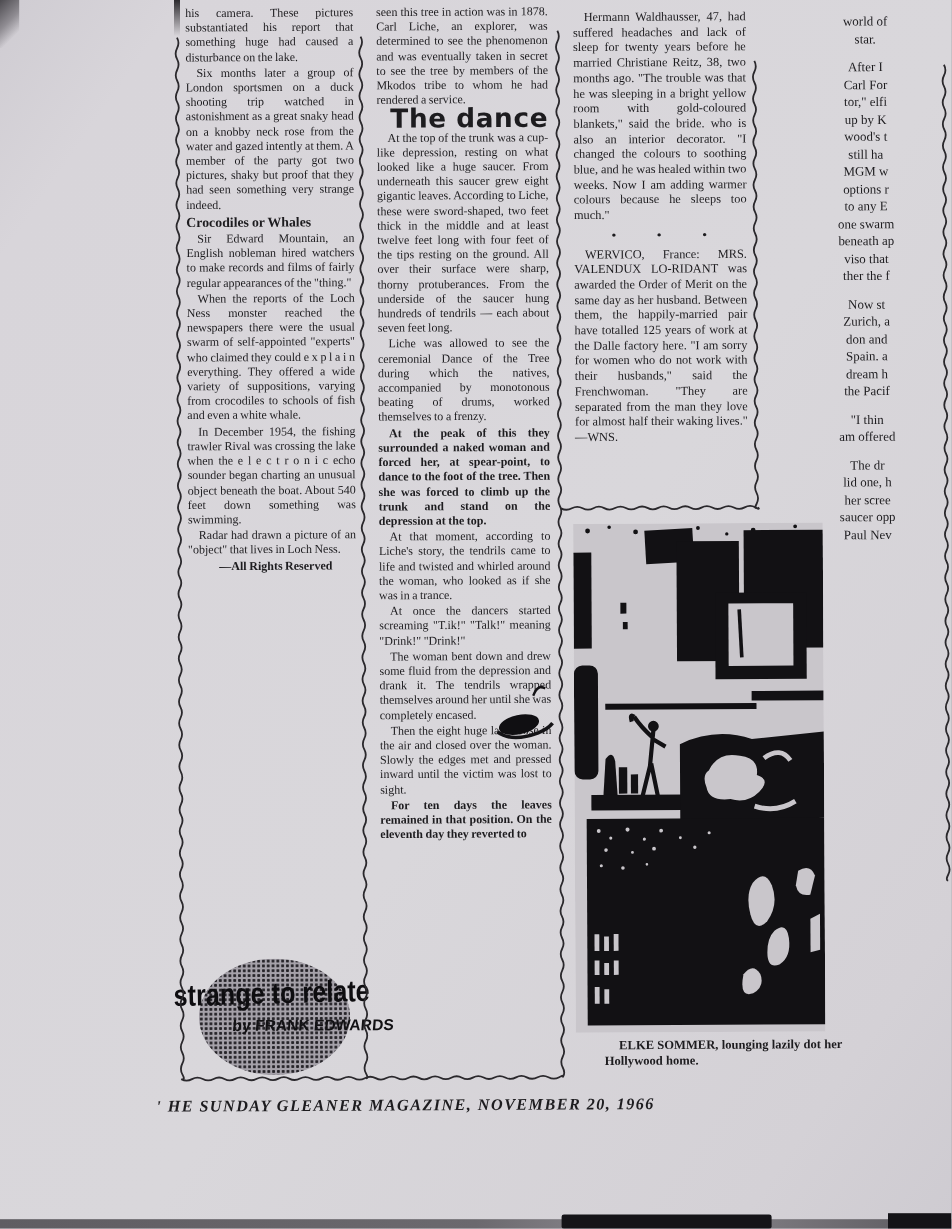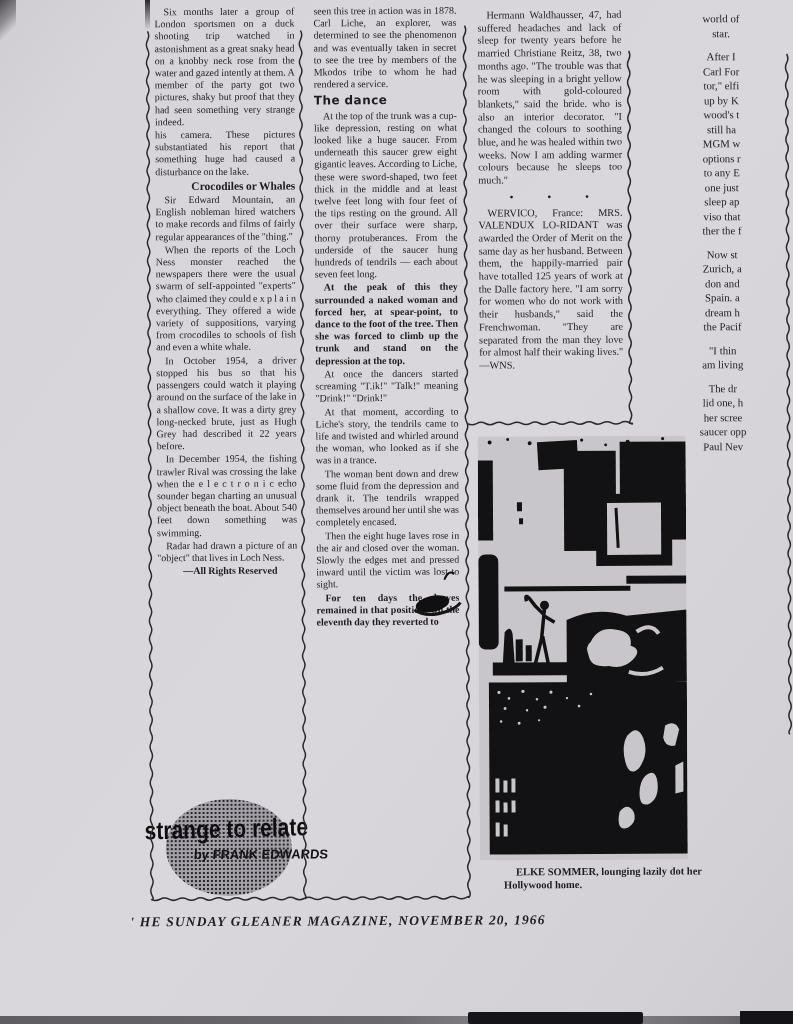--- a/index.html
+++ b/index.html
@@ -9,22 +9,22 @@
   #content{position:absolute;left:0;top:0;width:793px;height:1024px;transform:rotate(-0.3deg);}
   .col{position:absolute;text-align:justify;}
   #col1{left:157px;top:5px;width:140px;font-size:10px;line-height:12.2px;}
   #col2{left:316px;top:5px;width:143px;font-size:10px;line-height:12.2px;max-height:890px;overflow:hidden;}
   #col3{left:480px;top:10px;width:144px;font-size:10.3px;line-height:12.7px;}
   #col4{left:654px;top:13px;width:139px;font-size:10.8px;line-height:14.5px;text-align:left;overflow:hidden;}
   .blk{margin:0 0 1px;text-indent:9px;word-spacing:-0.4px;}
   .blk.flush{text-indent:0;}
   .blk.bold{font-weight:bold;}
   .blk.byline{font-weight:bold;text-indent:26px;}
-  .blk.heading{font-weight:bold;text-align:right;font-size:11.5px;margin:2px 0 2px;text-indent:0;}
-  .blk.heading2{font-weight:bold;text-align:left;font-size:12px;font-family:"DejaVu Sans",sans-serif;margin:4px 0 3px;text-indent:0;letter-spacing:.5px;}
+  .blk.heading{font-weight:bold;text-align:left;font-size:11.5px;margin:2px 0 2px;text-indent:0;}
+  .blk.heading2{font-weight:bold;text-align:right;font-size:22px;font-family:"DejaVu Sans",sans-serif;margin:4px 0 3px;text-indent:0;letter-spacing:.5px;}
   .blk.sep{text-align:center;letter-spacing:16px;font-weight:bold;margin:4px 0 3px;text-indent:14px;}
   .cline{white-space:nowrap;overflow:hidden;height:14.5px;text-align:center;}
   .cline.gap{height:9px;}
   #logo{position:absolute;left:150px;top:792px;width:154px;height:110px;}
   #logo .halftone{position:absolute;left:14px;top:6px;width:126px;height:97px;border-radius:50%;
         background-color:#a5a1a9;
         background-image:radial-gradient(#262429 1.05px,rgba(0,0,0,0) 1.5px);
         background-size:4px 4px;}
   #logo .title{position:absolute;left:-7px;top:25px;white-space:nowrap;
         font:bold 21px/21px "Liberation Sans",sans-serif;color:#0e0d10;transform:scaleY(1.2) rotate(-1deg);letter-spacing:0;}
@@ -41,37 +41,37 @@
   #bottom-dark1{left:468px;top:1012px;width:175px;height:12px;background:#151418;border-radius:2px;}
   #bottom-dark2{left:740px;top:1011px;width:53px;height:13px;background:#141317;}
 </style>
 </head>
 <body>
 
 <div id="page">
   <div id="content">
 
     <div id="col1" class="col">
+        <p class="blk flush">his camera. These pictures substantiated his report that something huge had caused a disturbance on the lake.</p>
         <p class="blk normal">Six months later a group of London sportsmen on a duck shooting trip watched in astonishment as a great snaky head on a knobby neck rose from the water and gazed intently at them. A member of the party got two pictures, shaky but proof that they had seen something very strange indeed.</p>
-        <p class="blk flush">his camera. These pictures substantiated his report that something huge had caused a disturbance on the lake.</p>
         <p class="blk heading">Crocodiles or Whales</p>
         <p class="blk normal">Sir Edward Mountain, an English nobleman hired watchers to make records and films of fairly regular appearances of the "thing."</p>
         <p class="blk normal">When the reports of the Loch Ness monster reached the newspapers there were the usual swarm of self-appointed "experts" who claimed they could e x p l a i n everything. They offered a wide variety of suppositions, varying from crocodiles to schools of fish and even a white whale.</p>
-        <p class="blk normal">In October 1954, a driver stopped his bus so that his passengers could watch it playing around on the surface of the lake in a shallow cove. It was a dirty grey long-necked brute, just as Hugh Grey had described it 22 years before.</p>
         <p class="blk normal">In December 1954, the fishing trawler Rival was crossing the lake when the e l e c t r o n i c echo sounder began charting an unusual object beneath the boat. About 540 feet down something was swimming.</p>
         <p class="blk normal">Radar had drawn a picture of an "object" that lives in Loch Ness.</p>
         <p class="blk byline">—All Rights Reserved</p>
       </div>
     <div id="col2" class="col">
         <p class="blk flush">seen this tree in action was in 1878. Carl Liche, an explorer, was determined to see the phenomenon and was eventually taken in secret to see the tree by members of the Mkodos tribe to whom he had rendered a service.</p>
         <p class="blk heading2">The dance</p>
         <p class="blk normal">At the top of the trunk was a cup-like depression, resting on what looked like a huge saucer. From underneath this saucer grew eight gigantic leaves. According to Liche, these were sword-shaped, two feet thick in the middle and at least twelve feet long with four feet of the tips resting on the ground. All over their surface were sharp, thorny protuberances. From the underside of the saucer hung hundreds of tendrils — each about seven feet long.</p>
+        <p class="blk normal">Liche was allowed to see the ceremonial Dance of the Tree during which the natives, accompanied by monotonous beating of drums, worked themselves to a frenzy.</p>
         <p class="blk bold">At the peak of this they surrounded a naked woman and forced her, at spear-point, to dance to the foot of the tree. Then she was forced to climb up the trunk and stand on the depression at the top.</p>
+        <p class="blk normal">At that moment, according to Liche's story, the tendrils came to life and twisted and whirled around the woman, who looked as if she was in a trance.</p>
         <p class="blk normal">At once the dancers started screaming "T.ik!" "Talk!" meaning "Drink!" "Drink!"</p>
-        <p class="blk normal">At that moment, according to Liche's story, the tendrils came to life and twisted and whirled around the woman, who looked as if she was in a trance.</p>
         <p class="blk normal">The woman bent down and drew some fluid from the depression and drank it. The tendrils wrapped themselves around her until she was completely encased.</p>
         <p class="blk normal">Then the eight huge laves rose in the air and closed over the woman. Slowly the edges met and pressed inward until the victim was lost to sight.</p>
         <p class="blk bold">For ten days the leaves remained in that position. On the eleventh day they reverted to</p>
       </div>
     <div id="col3" class="col">
         <p class="blk normal">Hermann Waldhausser, 47, had suffered headaches and lack of sleep for twenty years before he married Christiane Reitz, 38, two months ago. "The trouble was that he was sleeping in a bright yellow room with gold-coloured blankets," said the bride. who is also an interior decorator. "I changed the colours to soothing blue, and he was healed within two weeks. Now I am adding warmer colours because he sleeps too much."</p>
         <p class="blk sep">•  •  •</p>
         <p class="blk normal">WERVICO, France: MRS. VALENDUX LO-RIDANT was awarded the Order of Merit on the same day as her husband. Between them, the happily-married pair have totalled 125 years of work at the Dalle factory here. "I am sorry for women who do not work with their husbands," said the Frenchwoman. "They are separated from the man they love for almost half their waking lives." —WNS.</p>
       </div>
     <div id="col4" class="col">
@@ -80,34 +80,34 @@
         <div class="cline gap"></div>
         <div class="cline">After I</div>
         <div class="cline">Carl For</div>
         <div class="cline">tor," elfi</div>
         <div class="cline">up by K</div>
         <div class="cline">wood's t</div>
         <div class="cline">still ha</div>
         <div class="cline">MGM w</div>
         <div class="cline">options r</div>
         <div class="cline">to any E</div>
-        <div class="cline">one just</div>
-        <div class="cline">sleep ap</div>
+        <div class="cline">one swarm</div>
+        <div class="cline">beneath ap</div>
         <div class="cline">viso that</div>
         <div class="cline">ther the f</div>
         <div class="cline gap"></div>
         <div class="cline">Now st</div>
         <div class="cline">Zurich, a</div>
         <div class="cline">don and</div>
         <div class="cline">Spain. a</div>
         <div class="cline">dream h</div>
         <div class="cline">the Pacif</div>
         <div class="cline gap"></div>
         <div class="cline">"I thin</div>
-        <div class="cline">am living</div>
+        <div class="cline">am offered</div>
         <div class="cline gap"></div>
         <div class="cline">The dr</div>
         <div class="cline">lid one, h</div>
         <div class="cline">her scree</div>
         <div class="cline">saucer opp</div>
         <div class="cline">Paul Nev</div>
       </div>
 
     <div id="logo">
       <div class="halftone"></div>

